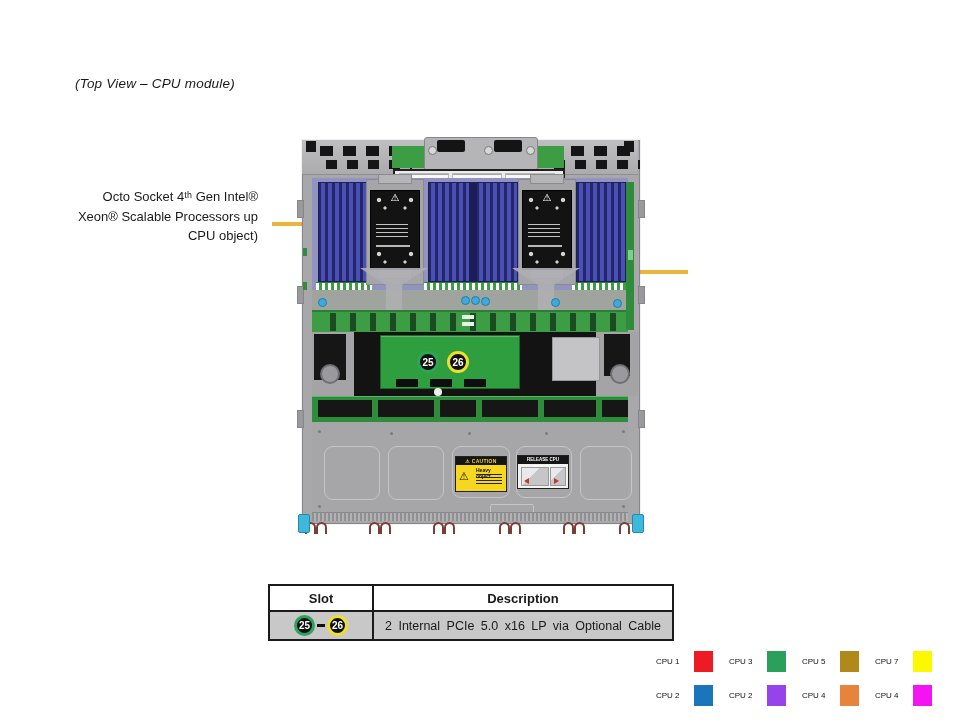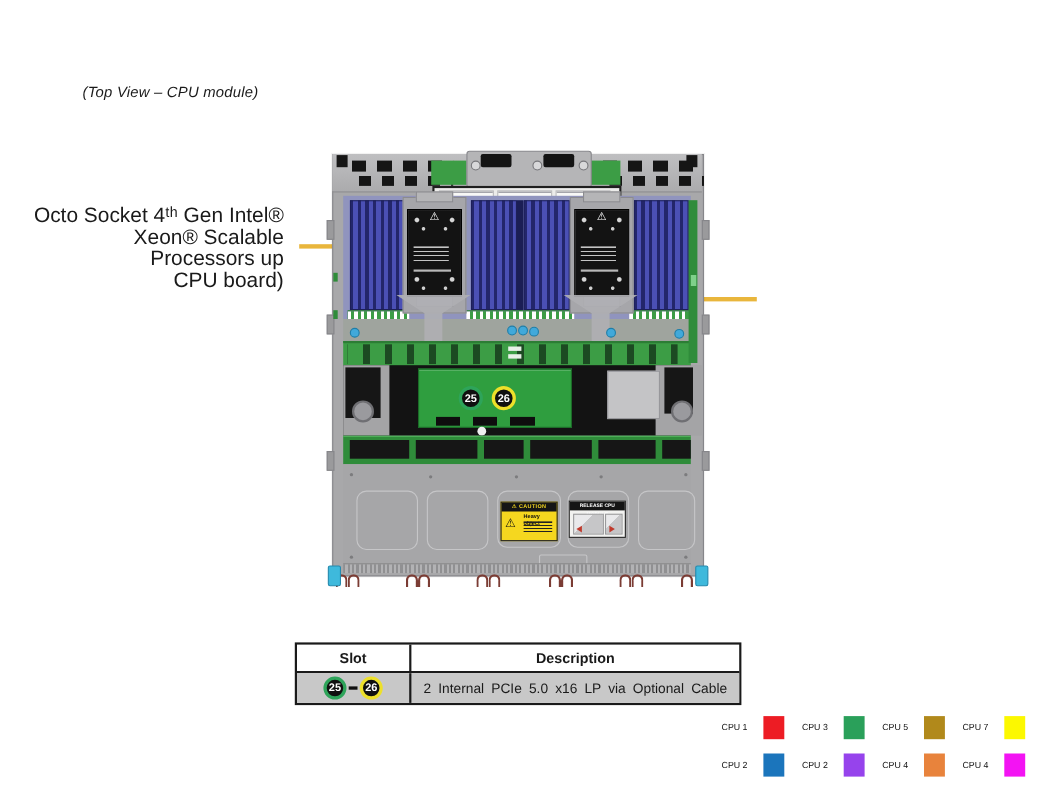--- a/index.html
+++ b/index.html
@@ -1,21 +1,21 @@
 <!DOCTYPE html>
 <html><head>
 <meta charset="utf-8">
 <style>
   html,body{margin:0;padding:0;background:#fff;}
   .canvas{position:relative;width:960px;height:720px;background:#ffffff;overflow:hidden;
           font-family:"Liberation Sans",sans-serif;color:#1a1a1a;}
   .abs{position:absolute;}
   
   .title{font-style:italic;font-size:13.5px;letter-spacing:.2px;}
-  .callout-text{font-size:19px;line-height:19.5px;}
+  .callout-text{font-size:13px;line-height:19.5px;}
   .callout-text span{display:block;}
   .yline{background:#E9B63C;}
   .chassis-body{background:#A8A8AA;border:1px solid #86868a;box-shadow:0 0 0 1px rgba(0,0,0,.05);}
   .top-strip{background:linear-gradient(#BFBFC1,#ABABAD);border-bottom:1px solid #8e8e90;}
   .blk{background:#161616;}
   .conn-cluster{background-image:
       repeating-linear-gradient(90deg,#151515 0 13px,transparent 13px 23px),
       repeating-linear-gradient(90deg,#151515 0 11px,transparent 11px 21px);
       background-size:100% 10px,100% 9px;background-position:0 0,6px 14px;background-repeat:no-repeat;}
   .green{background:#3C9D45;}
@@ -105,21 +105,21 @@
 </head>
 <body>
 
 <div class="canvas">
 
   <div class="abs title" style="left:75px;top:76px;">(Top View – CPU module)</div>
 
   <div class="abs callout-text" style="left:30px;top:187px;width:228px;text-align:right;">
     <span>Octo Socket 4ᵗʰ Gen Intel®</span>
     <span>Xeon® Scalable Processors up</span>
-    <span>CPU board)</span>
+    <span>CPU object)</span>
   </div>
 
 
   <div class="abs yline" style="left:272px;top:222px;width:276px;height:4px;"></div>
   <div class="abs yline" style="left:394px;top:208px;width:4px;height:16px;"></div>
   <div class="abs yline" style="left:545px;top:208px;width:4px;height:16px;"></div>
   <div class="abs yline" style="left:330px;top:270px;width:358px;height:4px;"></div>
   <div class="abs yline" style="left:330px;top:257px;width:4px;height:13px;"></div>
   <div class="abs yline" style="left:446px;top:257px;width:4px;height:13px;"></div>
   <div class="abs yline" style="left:490px;top:257px;width:4px;height:13px;"></div>

